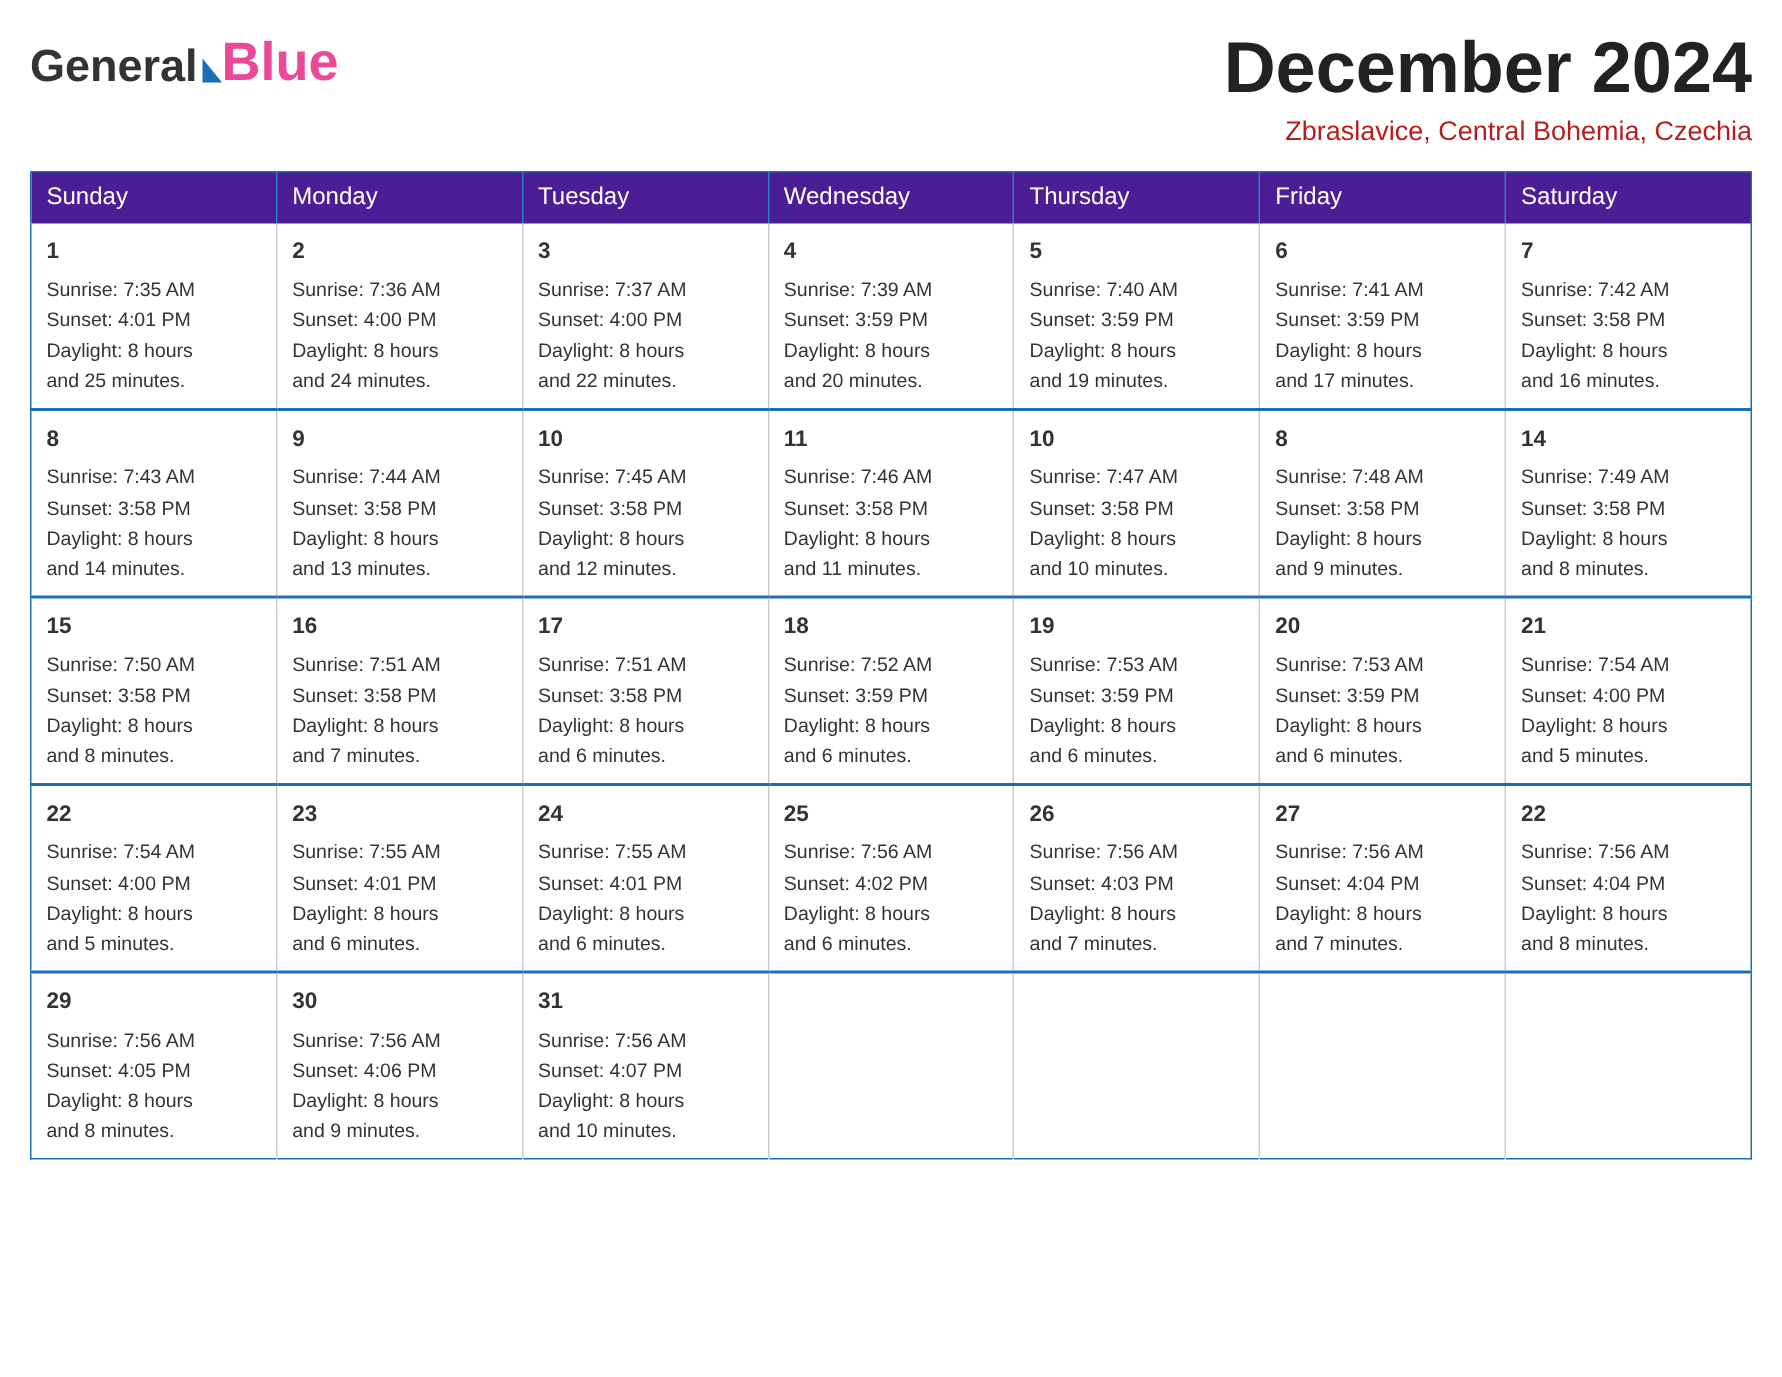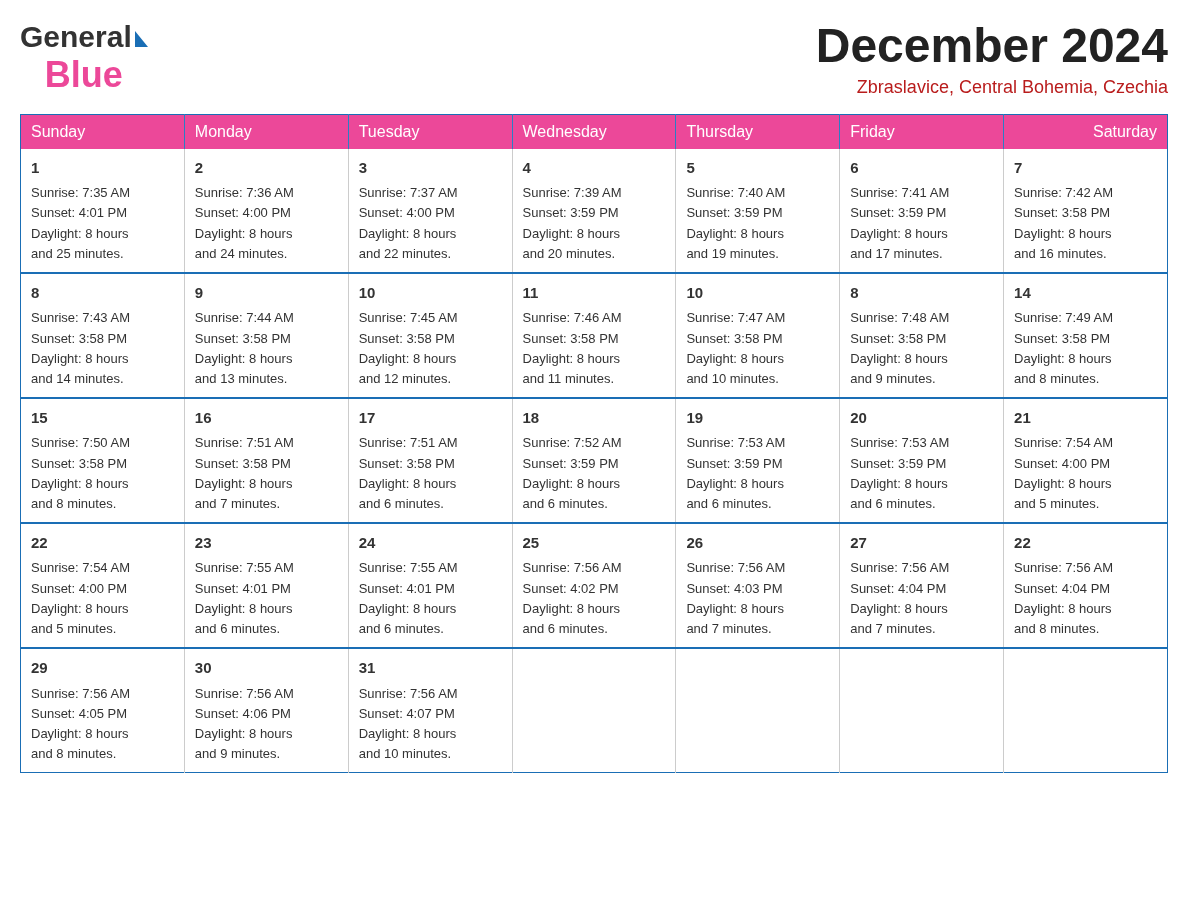--- a/index.html
+++ b/index.html
@@ -11,22 +11,22 @@
       min-height: 918px;
     }
     .header {
       display: flex;
       justify-content: space-between;
       align-items: flex-start;
       margin-bottom: 16px;
     }
     .logo {
       display: flex;
-      flex-direction: column;
-      align-items: center;
+      flex-direction: row;
+      align-items: flex-end;
     }
     .title-section {
       text-align: right;
     }
     .month-title {
       font-size: 48px;
       font-weight: bold;
       color: #222;
       line-height: 1.1;
       margin-left: 30px;
@@ -35,29 +35,29 @@
       font-size: 18px;
       color: #b91c1c;
       margin-top: 4px;
     }
     .calendar {
       width: 100%;
       border-collapse: collapse;
       border: 1px solid #1a6eb5;
     }
     .calendar th {
-      background-color: #ec4899;
+      background-color: #4c1d95;
       color: white;
       padding: 8px 10px;
       text-align: left;
       font-size: 16px;
       font-weight: normal;
       border-right: 1px solid #2a7ec5;
     }
-    .calendar th:last-child { border-right: none; text-align: right; }
+    .calendar th:last-child { border-right: none; }
     .calendar td {
       vertical-align: top;
       padding: 8px 10px;
       border-right: 1px solid #ccc;
       border-bottom: 2px solid #1a6eb5;
       width: 14.28%;
       font-size: 13px;
       line-height: 1.5;
       color: #333;
     }

